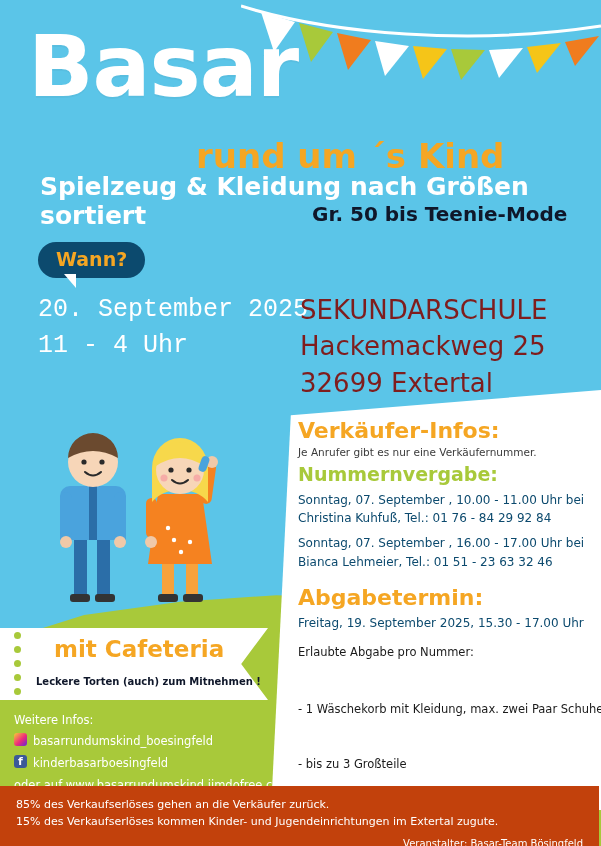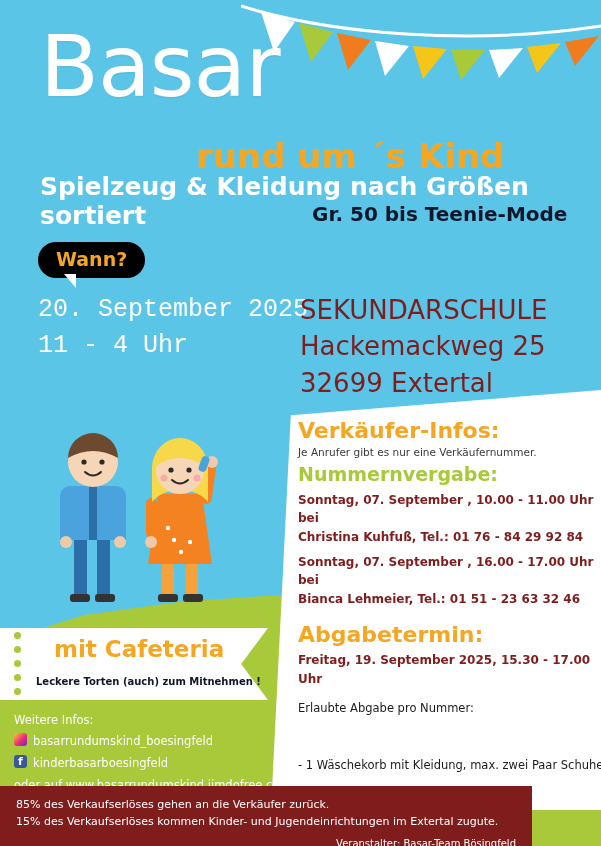--- a/index.html
+++ b/index.html
@@ -32,25 +32,25 @@
     background:#ffffff;
     clip-path: polygon(6% 6%, 100% 0%, 100% 100%, 0% 100%);
     z-index:2;
   }
   
   .bunting{
     position:absolute;top:0;right:0;width:360px;height:140px;z-index:5;
   }
   
   .headline{
-    position:absolute;left:40px;top:28px;z-index:6;
+    position:absolute;left:28px;top:28px;z-index:6;
     color:#ffffff;
     font-size:86px;
     line-height:0.9;
-    font-weight:normal;
+    font-weight:bold;
     font-family:"DejaVu Sans", sans-serif;
     letter-spacing:-1px;
     text-shadow:0 2px 0 rgba(0,0,0,0.03);
   }
   .subhead{
     position:absolute;left:196px;top:136px;z-index:6;
     color:#f5a623;
     font-size:34px;
     font-weight:bold;
   }
@@ -62,21 +62,21 @@
   }
   .line4{
     position:absolute;left:312px;top:202px;z-index:6;
     color:#0f172a;
     font-size:20px;
     font-weight:bold;
   }
   
   .bubble{
     position:absolute;z-index:6;
-    background:#000000;
+    background:#0c4a6e;
     border-radius:22px;
     color:#f5a623;
     font-size:19px;
     font-weight:bold;
     padding:6px 18px 8px 18px;
   }
   .bubble:after{
     content:"";
     position:absolute;
     left:26px;bottom:-10px;
@@ -102,21 +102,21 @@
   .sec-title-green{
     color:#a8c93a;font-size:19px;font-weight:bold;
   }
   .rightcol{
     position:absolute;left:298px;top:418px;width:296px;z-index:7;
   }
   .rc-small{
     color:#3a3a3a;font-size:10.5px;line-height:1.5;margin-top:2px;
   }
   .rc-body{
-    color:#7f1d1d;font-size:12px;line-height:1.55;margin-top:6px;font-weight:bold;
+    color:#0c4a6e;font-size:12px;line-height:1.55;margin-top:6px;
   }
   .rc-body-sm{
     color:#1b1b1b;font-size:11.5px;line-height:1.6;margin-top:4px;
   }
   .block{margin-bottom:10px;}
   
   .cafeteria{
     position:absolute;left:0px;top:628px;width:268px;height:72px;z-index:8;
     background:#ffffff;
     clip-path: polygon(0% 0%, 100% 0%, 90% 50%, 100% 100%, 0% 100%);
@@ -136,22 +136,22 @@
   
   .contact{
     position:absolute;left:14px;top:712px;z-index:9;color:#ffffff;font-size:11.5px;line-height:1.5;
   }
   .contact .row{display:flex;align-items:flex-start;margin-top:4px;}
   .sq{width:13px;height:13px;border-radius:3px;margin-right:6px;display:inline-block;flex:none;}
   .sq-ig{background:linear-gradient(135deg,#f9ce34,#ee2a7b 55%,#6228d7);}
   .sq-fb{background:#3b5998;color:#fff;font-size:11px;font-weight:bold;text-align:center;line-height:13px;}
   
   .footer{
-    position:absolute;left:0;bottom:0;width:532px;height:60px;z-index:9;
-    background:#7f1d1d;
+    position:absolute;left:0;bottom:0;width:599px;height:60px;z-index:9;
+    background:#c2410c;
     color:#ffffff;font-size:11px;line-height:1.55;
     padding:10px 16px 0 16px;
     box-sizing:border-box;
   }
   .footer .veranstalter{
     text-align:right;margin-top:6px;font-size:10px;
   }
   
   .kids{position:absolute;left:40px;top:422px;z-index:7;}
 </style>

